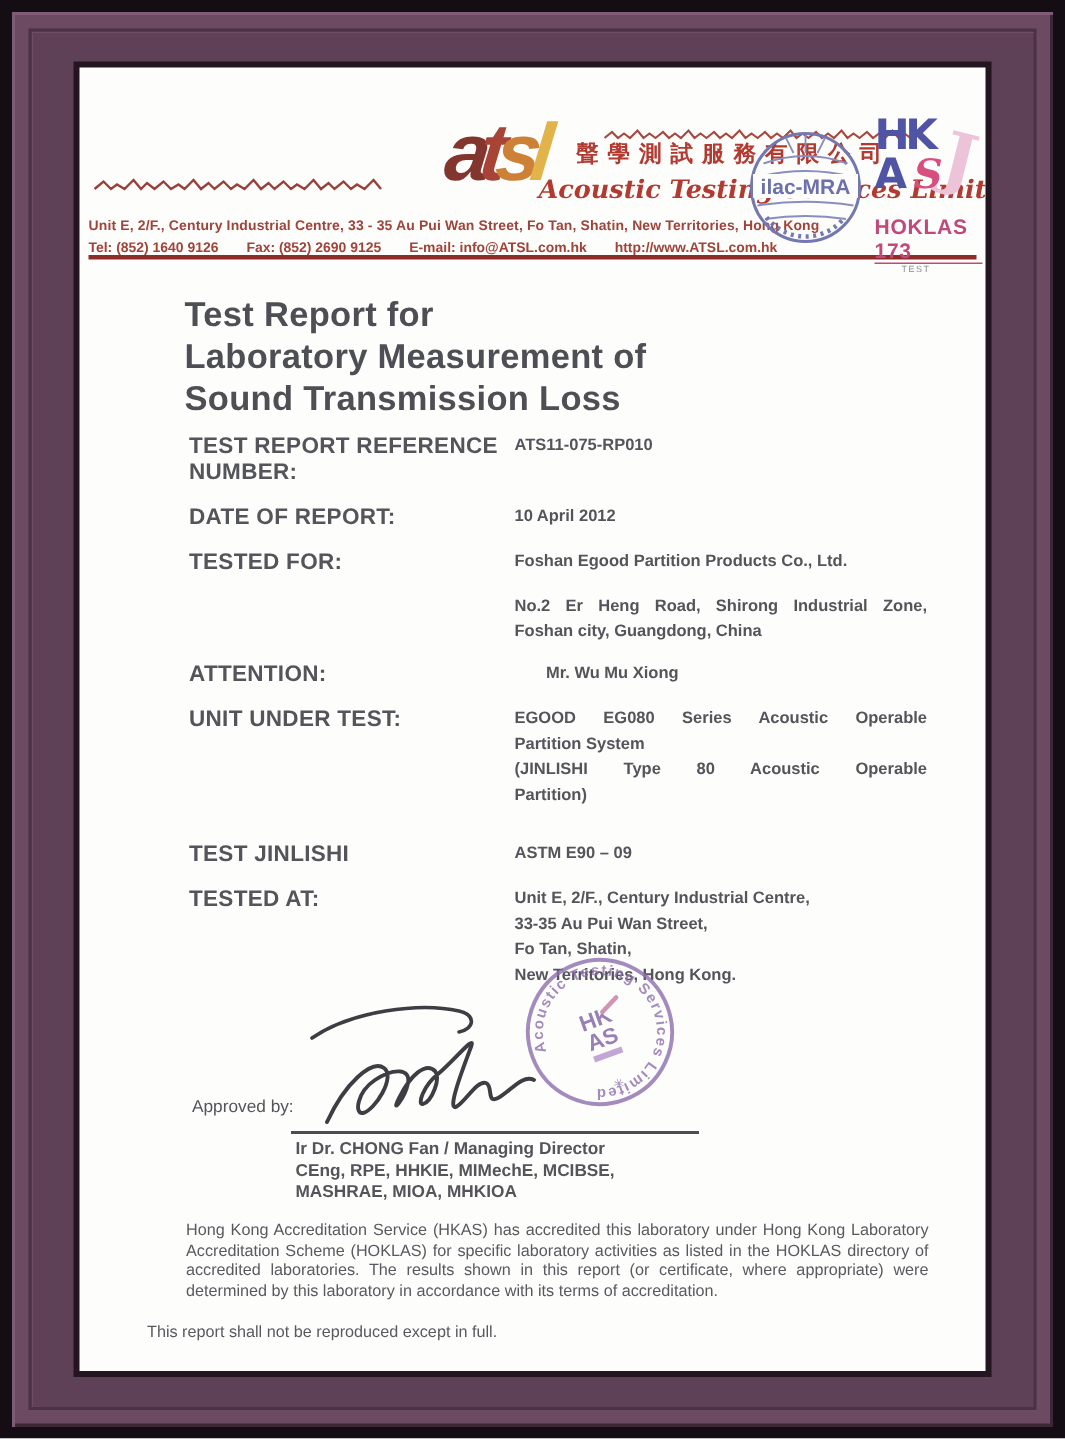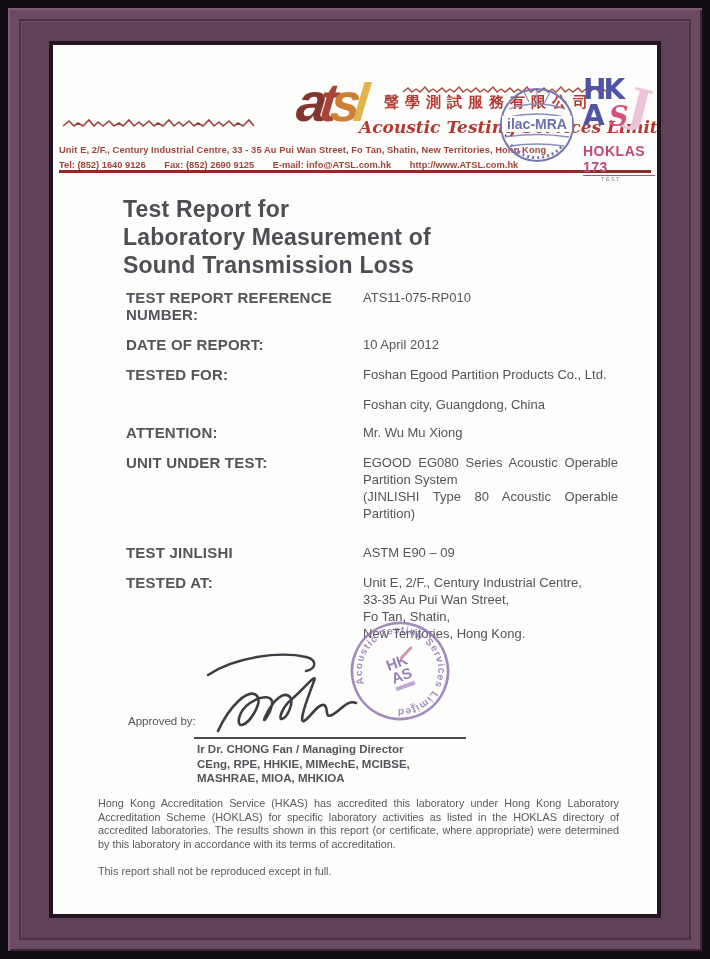--- a/index.html
+++ b/index.html
@@ -49,35 +49,35 @@
   .rule { height:3px; background:#8e2d28; margin:3px 6px 0 6px; }
 
   
   .title { margin:22px 40px 10px 70px; font-size:23px; font-weight:bold;
            color:#4e4e55; line-height:28px; letter-spacing:.2px; }
 
   
   .fields { margin:9px 39px 0 73px; color:#54545b; }
   .frow { display:flex; margin-bottom:13px; }
   .flabel { width:217px; flex:0 0 217px; font-size:15px; font-weight:bold; letter-spacing:.2px; }
-  .fvalue { flex:1; font-size:13px; font-weight:normal; line-height:17px;margin-left:20px; }
+  .fvalue { flex:1; font-size:11px; font-weight:bold; line-height:17px; }
   .fline { min-height:17px; }
   .spread { text-align:justify; text-align-last:justify; }
-  .mt-sm { margin-top:-2px; } .mt-lg { margin-top:22px; }
+  .mt-sm { margin-top:-2px;gap:21px; } .mt-lg { margin-top:22px; }
 
   
   .sig-area { position:relative; height:128px; margin:6px 39px 0 73px; color:#54545b; }
   .approved { position:absolute; left:2px; top:60px; font-size:11.5px; }
   .sig-svg { position:absolute; left:62px; top:-12px; }
   .stamp { position:absolute; left:222px; top:-36px; transform:rotate(-20deg); opacity:.8; }
   .sig-line { position:absolute; left:68px; top:82px; width:272px; border-top:2px solid #4c4c52; }
   .sig-names { position:absolute; left:71px; top:87px; font-size:11.5px; font-weight:bold; line-height:14.5px; }
 
   
-  .accred { margin:14px 38px 0 45px; font-size:10.8px; color:#595960; line-height:13.5px;
+  .accred { margin:14px 38px 0 71px; font-size:10.8px; color:#595960; line-height:13.5px;
             text-align:justify; }
   .repro { margin:14px 38px 0 45px; font-size:10.8px; color:#595960; }
 </style>
 </head>
 <body>
 
 <div class="f1">
  <div class="f2">
   <div class="f3">
    <div class="f4">
@@ -153,20 +153,21 @@
         </div>
 
         <div class="frow">
           <div class="flabel">TESTED FOR:</div>
           <div class="fvalue">Foshan Egood Partition Products Co., Ltd.</div>
         </div>
 
         <div class="frow">
           <div class="flabel"></div>
           <div class="fvalue">
+            <div class="fline spread">No.2 Er Heng Road, Shirong Industrial Zone,</div>
             <div class="fline">Foshan city, Guangdong, China</div>
           </div>
         </div>
 
         <div class="frow mt-sm">
           <div class="flabel">ATTENTION:</div>
           <div class="fvalue">Mr. Wu Mu Xiong</div>
         </div>
 
         <div class="frow">

